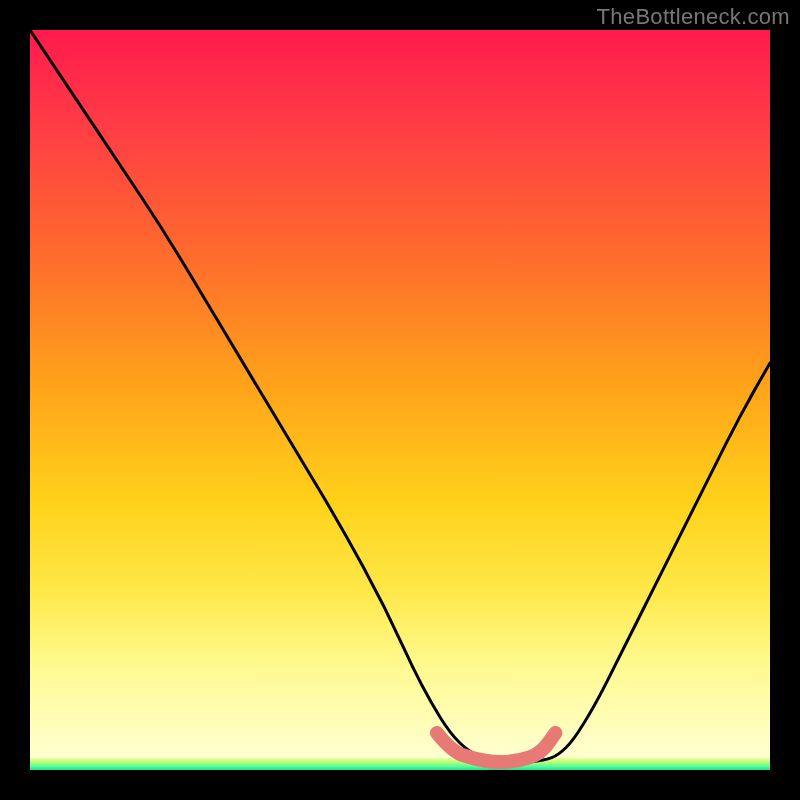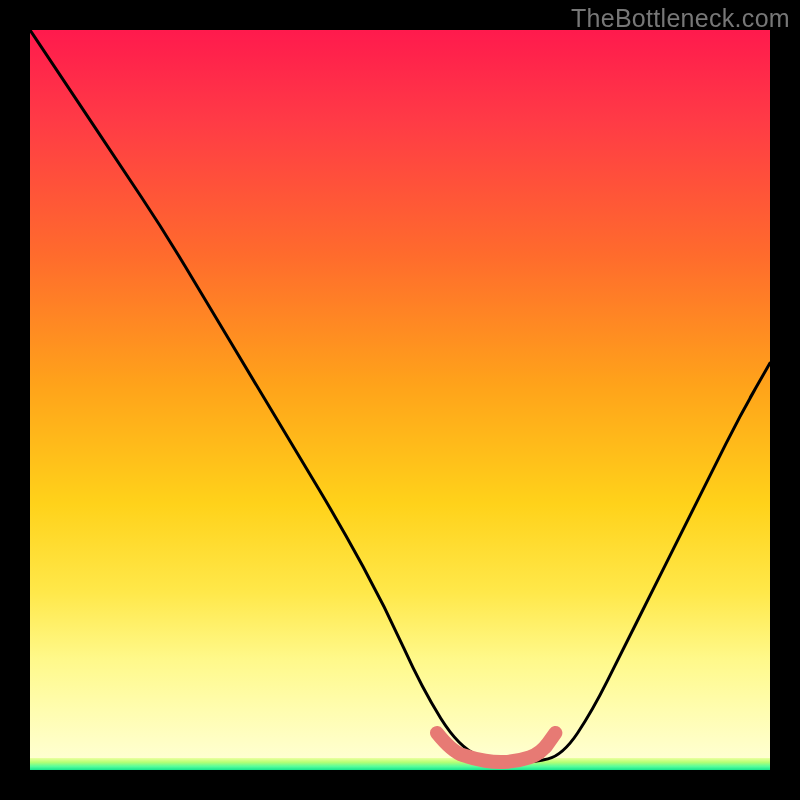--- a/index.html
+++ b/index.html
@@ -17,21 +17,21 @@
     top: 0;
     width: 800px;
     height: 800px;
     background: #000;
   }
   .watermark {
     position: absolute;
     top: 4px;
     right: 10px;
     color: #777;
-    font-size: 25px;
+    font-size: 22px;
     letter-spacing: 0.3px;
   }
   .plot-area {
     position: absolute;
     left: 30px;
     top: 30px;
     width: 740px;
     height: 740px;
     overflow: hidden;
   }

